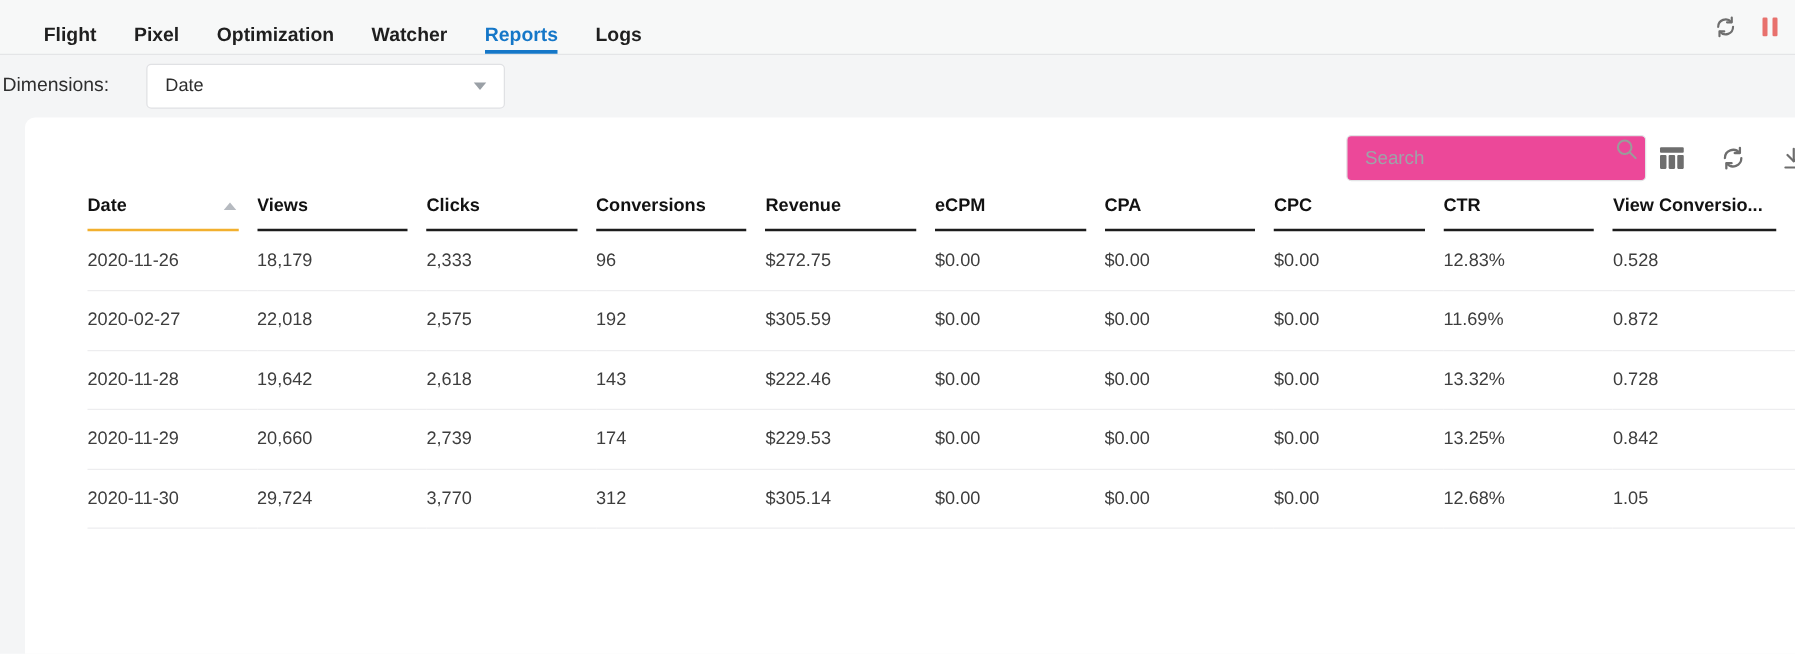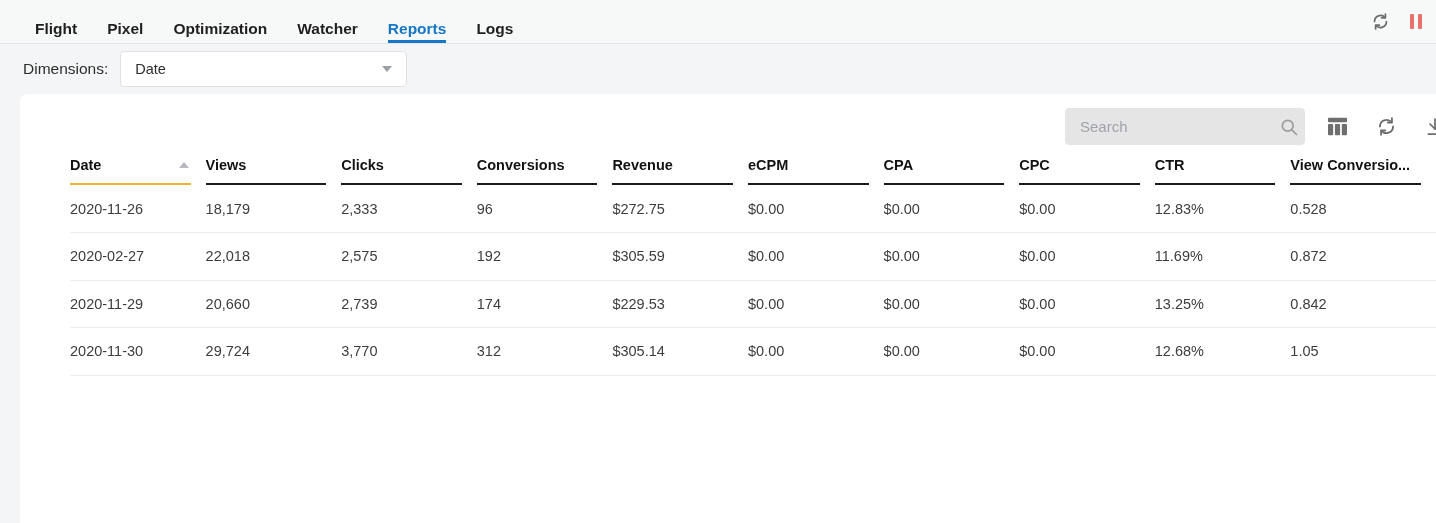--- a/index.html
+++ b/index.html
@@ -23,43 +23,43 @@
     font-size: 15.5px; font-weight: 700; color: #1f1f1f;
     border-bottom: 3px solid transparent; padding-top: 18px;
   }
   .tab.active { color: #1577c8; border-bottom-color: #1577c8; }
   .nav-right { margin-left: auto; display: flex; align-items: center; gap: 20px; }
   .icon-btn { display: flex; align-items: center; justify-content: center; cursor: pointer; color: #6e6e6e; }
   .pause { display: flex; gap: 4px; }
   .pause i { display: block; width: 4px; height: 15px; background: #e8716d; border-radius: 1px; }
 
   
-  .filter-row { height: 50px; display: flex; align-items: center; padding-left: 23px; gap: 12px; }
+  .filter-row { height: 50px; display: flex; align-items: center; padding-left: 2px; gap: 30px; }
   .filter-label { font-size: 15.5px; color: #2e2e2e; }
   .select-box {
     width: 287px; height: 36px; background: #fff;
     border: 1px solid #e0e1e4; border-radius: 4px;
     display: flex; align-items: center; justify-content: space-between;
     padding: 0 14px; cursor: pointer;
   }
   .select-box .value { font-size: 14.5px; color: #2e2e2e; }
   .caret-down { width: 0; height: 0; border-left: 5px solid transparent; border-right: 5px solid transparent; border-top: 6px solid #9aa0a6; }
 
   
   .card {
     margin-left: 20px; width: calc(100% - 20px); height: 430px;
     background: #fff; border-radius: 8px 0 0 0; padding-top: 14px;
   }
 
   
   .toolbar { display: flex; justify-content: flex-end; align-items: center; padding-right: 0; }
   .search-box {
     width: 240px; height: 37px; border: 1px solid #e3e4e6; border-radius: 4px;
-    display: flex; align-items: center; padding: 0 10px 0 14px; background: #e5e5e5;
-    margin-right: 22px;
+    display: flex; padding: 0 10px 0 14px; background: #ec4899;
+    margin-right: 10px;
   }
   .search-box input {
     border: none; outline: none; flex: 1; font-size: 15px; color: #333;
     font-family: "Liberation Sans", sans-serif; background: transparent;
   }
   .search-box input::placeholder { color: #9ea3a9; }
   .toolbar-icons { display: flex; align-items: center; gap: 28px; margin-right: -9px; }
   .toolbar-icons .icon-btn { color: #6e6e6e; }
 
   
@@ -244,20 +244,32 @@
           <td>2,575</td>
           <td>192</td>
           <td>$305.59</td>
           <td>$0.00</td>
           <td>$0.00</td>
           <td>$0.00</td>
           <td>11.69%</td>
           <td>0.872</td>
         </tr>
         <tr>
+          <td>2020-11-28</td>
+          <td>19,642</td>
+          <td>2,618</td>
+          <td>143</td>
+          <td>$222.46</td>
+          <td>$0.00</td>
+          <td>$0.00</td>
+          <td>$0.00</td>
+          <td>13.32%</td>
+          <td>0.728</td>
+        </tr>
+        <tr>
           <td>2020-11-29</td>
           <td>20,660</td>
           <td>2,739</td>
           <td>174</td>
           <td>$229.53</td>
           <td>$0.00</td>
           <td>$0.00</td>
           <td>$0.00</td>
           <td>13.25%</td>
           <td>0.842</td>

